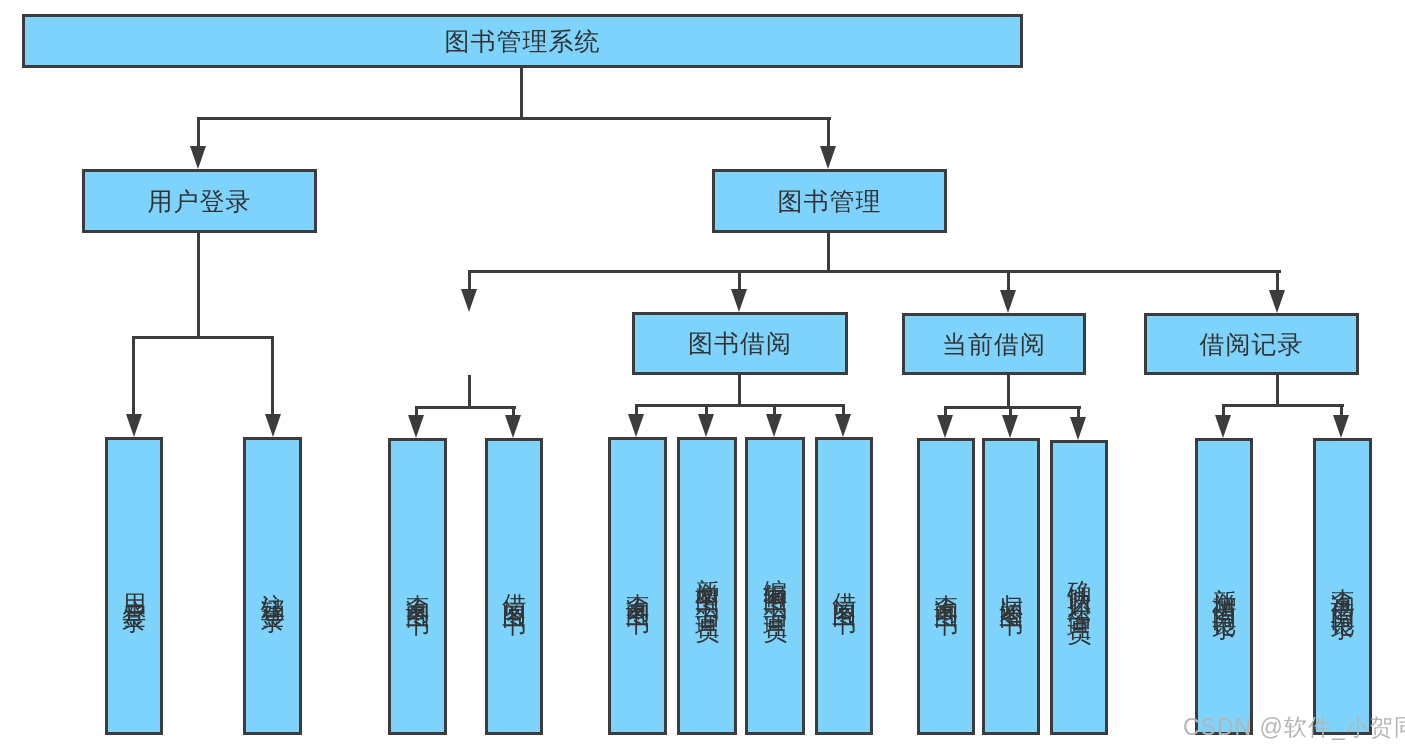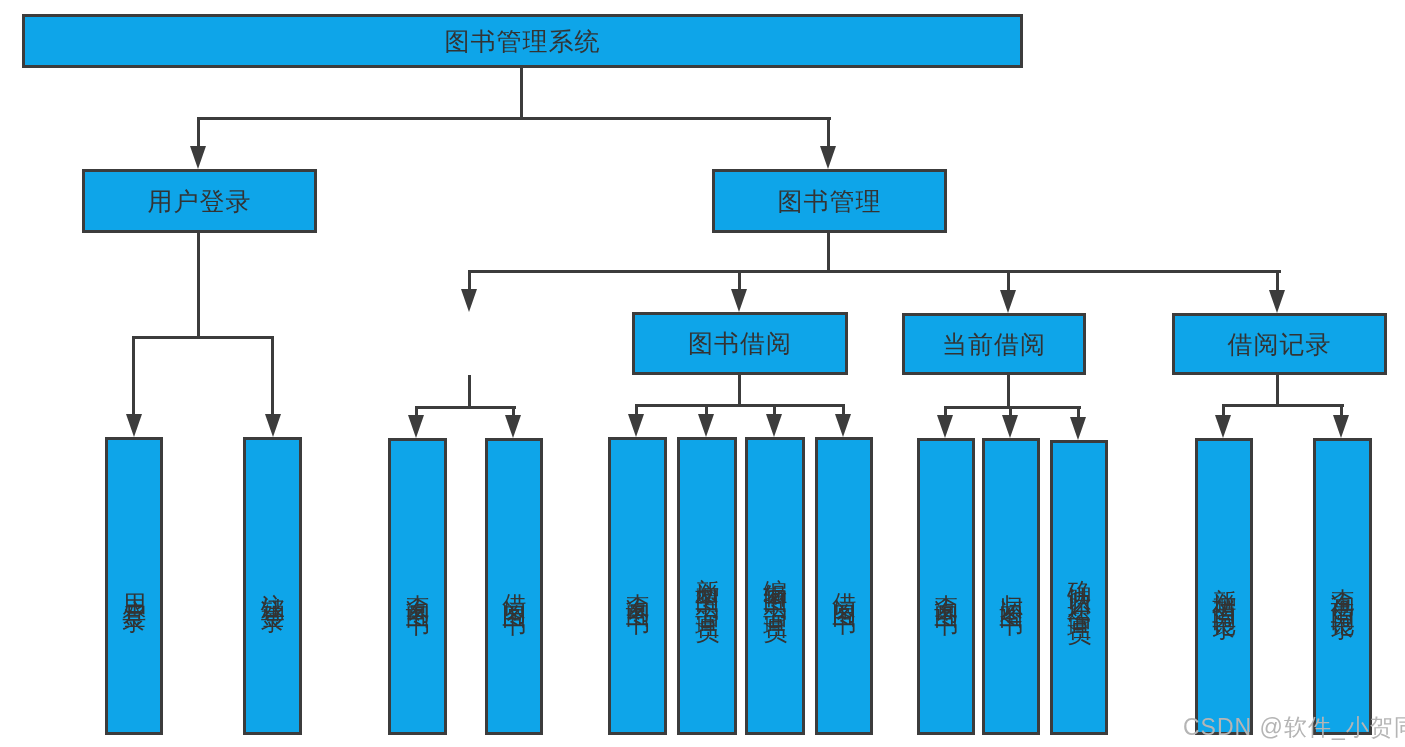--- a/index.html
+++ b/index.html
@@ -1,21 +1,21 @@
 <!DOCTYPE html>
 <html><head>
 <meta charset="utf-8">
 <style>
   html,body { margin:0; padding:0; background:#ffffff; }
   .canvas {
     position:relative; width:1405px; height:747px; background:#ffffff;
     font-family:"Liberation Sans", sans-serif; color:#333333; overflow:hidden;
   }
   .box {
-    position:absolute; box-sizing:border-box; background:#0ea5e9;
+    position:absolute; box-sizing:border-box; background:#7dd3fc;
     border:3px solid #3c3c3c; display:flex; align-items:center; justify-content:center;
   }
   .hlabel { font-size:25px; letter-spacing:1px; color:#333333; white-space:nowrap; }
   .vtext {
     writing-mode:vertical-rl; text-orientation:mixed;
     font-size:24px; letter-spacing:6px; color:#333333; line-height:1.1;
   }
   .line { position:absolute; background:#3c3c3c; }
   .arrow {
     position:absolute; width:0; height:0;
@@ -67,21 +67,21 @@
   <div class="arrow" style="left:1000px; top:290px;"></div>
   <div class="line" style="left:1276px; top:270px; width:3px; height:21px;"></div>
   <div class="arrow" style="left:1269px; top:290px;"></div>
 
   <div class="box" style="left:632px; top:312px; width:216px; height:63px;">
     <span class="hlabel">图书借阅</span>
   </div>
   <div class="box" style="left:902px; top:313px; width:184px; height:62px;">
     <span class="hlabel">当前借阅</span>
   </div>
-  <div class="box" style="left:1172px; top:313px; width:215px; height:62px;">
+  <div class="box" style="left:1144px; top:313px; width:215px; height:62px;">
     <span class="hlabel">借阅记录</span>
   </div>
 
   <div class="line" style="left:468px; top:375px; width:3px; height:32px;"></div>
   <div class="line" style="left:415px; top:406px; width:101px; height:3px;"></div>
   <div class="line" style="left:415px; top:406px; width:3px; height:10px;"></div>
   <div class="arrow" style="left:408px; top:415px;"></div>
   <div class="line" style="left:512px; top:406px; width:3px; height:10px;"></div>
   <div class="arrow" style="left:505px; top:415px;"></div>
 

